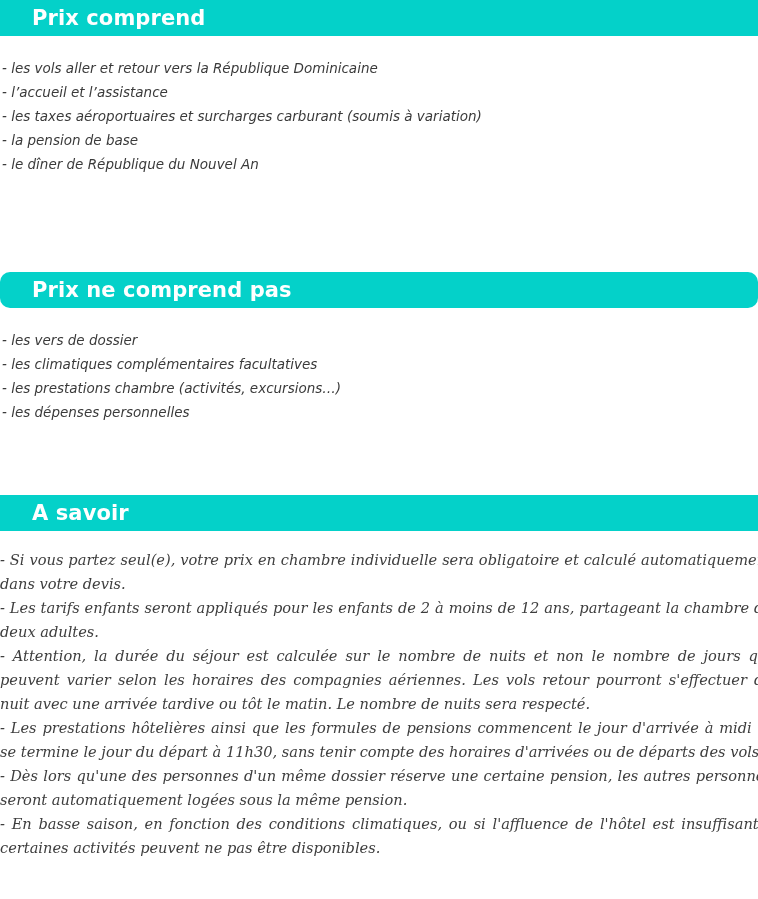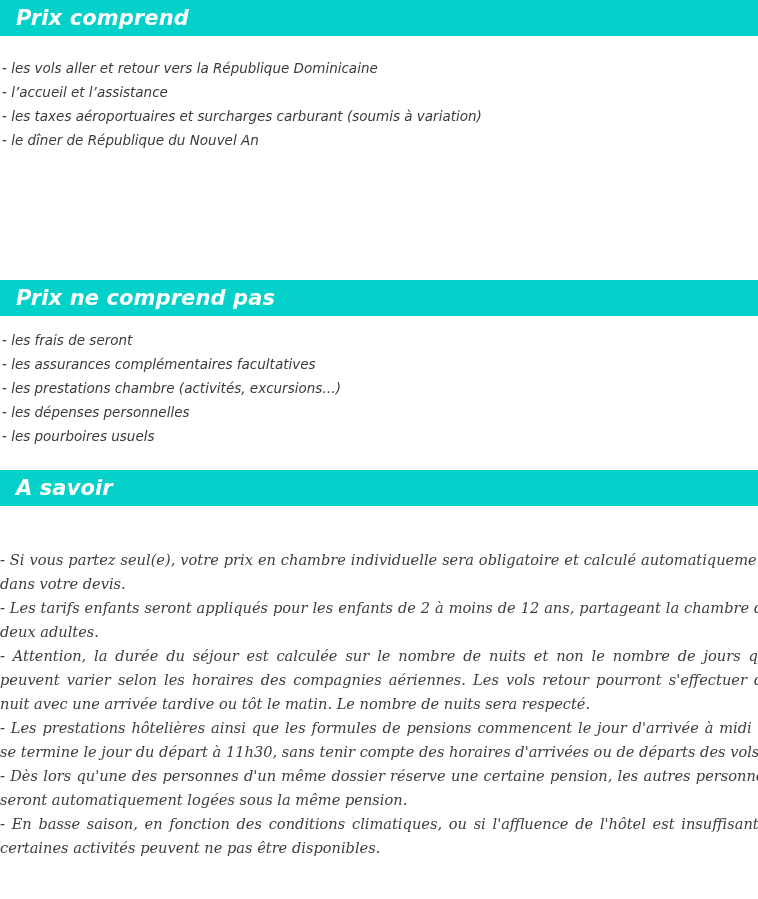--- a/index.html
+++ b/index.html
@@ -32,29 +32,29 @@
     display: flex;
     align-items: center;
   }
   .section-bar .bar-title {
     display: block;
     padding-left: 16px;
     color: #ffffff;
     font-family: "DejaVu Sans", sans-serif;
     font-size: 21px;
     font-weight: bold;
-    font-style: italic;
     letter-spacing: 0.1px;
     line-height: 1;
     white-space: nowrap;
+    margin-left: 16px;
   }
 
   #bar-inclus    { top: 0px; }
-  #bar-exclus    { top: 280px; }
-  #bar-asavoir   { top: 470px; }
+  #bar-exclus    { top: 272px; border-radius: 10px; }
+  #bar-asavoir   { top: 495px; }
 
   
   .list-block {
     position: absolute;
     left: 0;
     width: 704px;
   }
   #list-inclus { top: 56px; }
   #list-exclus { top: 328px; }
 
@@ -99,33 +99,33 @@
 <div class="page">
 
   <div class="section-bar" id="bar-inclus">
     <span class="bar-title">Prix comprend</span>
   </div>
 
   <div class="list-block" id="list-inclus">
     <span class="list-item">- les vols aller et retour vers la République Dominicaine</span>
     <span class="list-item">- l’accueil et l’assistance</span>
     <span class="list-item">- les taxes aéroportuaires et surcharges carburant (soumis à variation)</span>
+    <span class="list-item">- la pension de base</span>
     <span class="list-item">- le dîner de République du Nouvel An</span>
   </div>
 
   <div class="section-bar" id="bar-exclus">
     <span class="bar-title">Prix ne comprend pas</span>
   </div>
 
   <div class="list-block" id="list-exclus">
-    <span class="list-item">- les frais de seront</span>
-    <span class="list-item">- les assurances complémentaires facultatives</span>
+    <span class="list-item">- les vers de dossier</span>
+    <span class="list-item">- les climatiques complémentaires facultatives</span>
     <span class="list-item">- les prestations chambre (activités, excursions…)</span>
     <span class="list-item">- les dépenses personnelles</span>
-    <span class="list-item">- les pourboires usuels</span>
   </div>
 
   <div class="section-bar" id="bar-asavoir">
     <span class="bar-title">A savoir</span>
   </div>
 
   <div class="notes-block">
     <p class="note">- Si vous partez seul(e), votre prix en chambre individuelle sera obligatoire et calculé automatiquement dans votre devis.</p>
     <p class="note">- Les tarifs enfants seront appliqués pour les enfants de 2 à moins de 12 ans, partageant la chambre de deux adultes.</p>
     <p class="note">- Attention, la durée du séjour est calculée sur le nombre de nuits et non le nombre de jours qui peuvent varier selon les horaires des compagnies aériennes. Les vols retour pourront s'effectuer de nuit avec une arrivée tardive ou tôt le matin. Le nombre de nuits sera respecté.</p>

